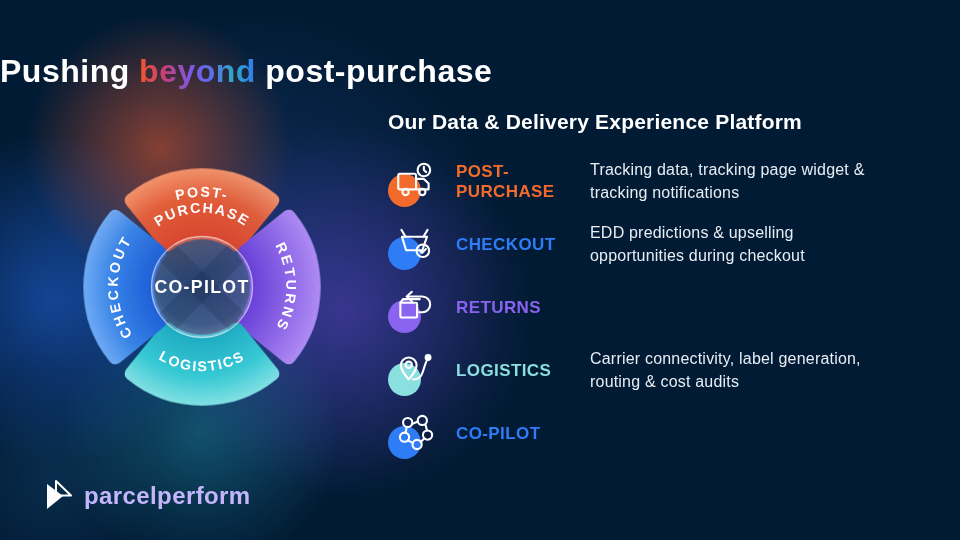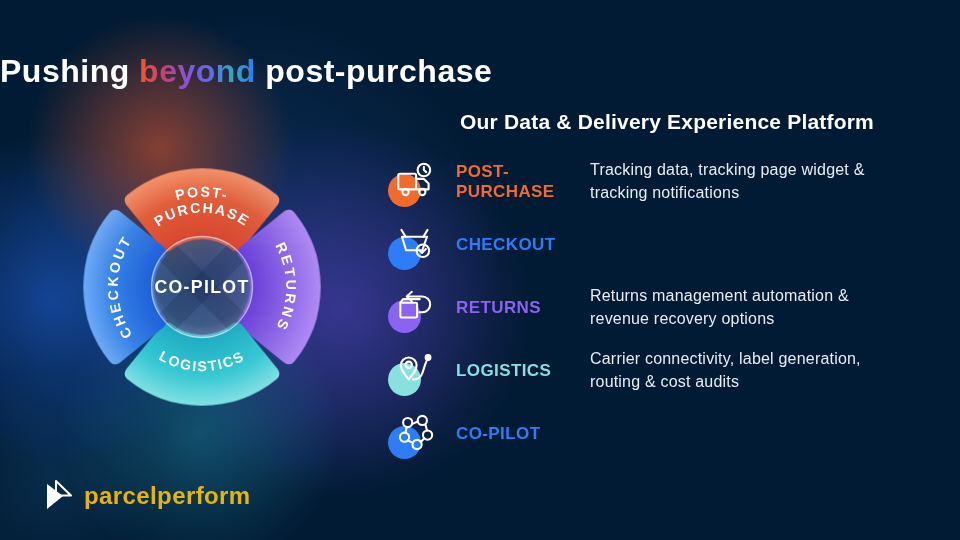--- a/index.html
+++ b/index.html
@@ -28,41 +28,41 @@
   .slide-title .hl{
     background:linear-gradient(90deg,#f2572d 0%,#c2407a 22%,#7d58e8 45%,#5a6fe6 62%,#2fa7c7 80%,#2f7bf0 100%);
     -webkit-background-clip:text;background-clip:text;
     color:transparent;-webkit-text-fill-color:transparent;
   }
   
   .platform{
     position:absolute;left:388px;top:110px;width:486px;
   }
   .platform-heading{
-    text-align:right;color:#ffffff;font-size:21px;font-weight:700;
+    text-align:left;color:#ffffff;font-size:21px;font-weight:700;
     letter-spacing:.2px;margin:0 0 16px 0;
   }
   .rows{display:flex;flex-direction:column;}
   .row{display:flex;align-items:center;height:63px;}
   .icon-wrap{position:relative;width:54px;height:54px;flex:0 0 54px;}
   .blob{position:absolute;left:0;bottom:2px;width:33px;height:33px;border-radius:50%;}
   .icon-wrap svg{position:absolute;left:4px;top:3px;}
   .row-label{
     width:116px;margin-left:14px;font-size:17px;font-weight:800;
     letter-spacing:.4px;line-height:1.15;word-break:keep-all;
   }
   .row-desc{
     flex:1;margin-left:18px;color:#e8edf4;font-size:16px;line-height:1.38;
     letter-spacing:.2px;max-width:282px;
   }
   
   .diagram{position:absolute;left:78px;top:163px;width:248px;height:248px;}
   
   .logo{position:absolute;left:44px;bottom:26px;display:flex;align-items:center;}
-  .logo-text{color:#eab308;font-size:24px;font-weight:600;letter-spacing:.4px;margin-left:10px;}
+  .logo-text{color:#c4b5fd;font-size:24px;font-weight:600;letter-spacing:.4px;margin-left:10px;}
   .icon-stroke{stroke:#ffffff;stroke-width:2;fill:none;stroke-linecap:round;stroke-linejoin:round;}
 </style>
 </head>
 <body>
 
 <div class="glow-layer"></div>
 
 <h1 class="slide-title"><span>Pushing </span><span class="hl">beyond</span><span> post-purchase</span></h1>
 
 <div class="diagram">
@@ -153,34 +153,34 @@
       <div class="icon-wrap">
         <div class="blob" style="background-color: rgb(46, 124, 246);"></div>
         <svg width="46" height="46" viewBox="0 0 44 44" class="icon-stroke">
           <path d="M9.5 15 L13.5 28 H29 L33.5 15 Z"></path>
           <path d="M13 15 L9 8.5 M30 15 L34 8.5"></path>
           <circle cx="29.5" cy="28.5" r="6"></circle>
             <path d="M26.8 28.5 l2 2 l3.6 -3.8"></path>
         </svg>
       </div>
       <div class="row-label" style="color: rgb(46, 124, 246);">CHECKOUT</div>
+      <div class="row-desc">EDD predictions &amp; upselling opportunities during checkout</div>
     </div>
 
     <div class="row">
       <div class="icon-wrap">
         <div class="blob" style="background-color: rgb(138, 99, 240);"></div>
         <svg width="46" height="46" viewBox="0 0 44 44" class="icon-stroke">
           <path d="M15 12 H29 A7.5 7.5 0 0 1 29 27 H26"></path>
           <path d="M19 7.5 L14 12 L19 16.5"></path>
           <rect x="8" y="18" width="16" height="14" rx="1"></rect>
           <path d="M8 18 l2.5 -3.5 h16"></path>
         </svg>
       </div>
       <div class="row-label" style="color: rgb(138, 99, 240);">RETURNS</div>
-      <div class="row-desc">Returns management automation &amp; revenue recovery options</div>
     </div>
 
     <div class="row">
       <div class="icon-wrap">
         <div class="blob" style="background-color: rgb(138, 223, 223);"></div>
         <svg width="46" height="46" viewBox="0 0 44 44" class="icon-stroke">
           <path d="M16 31 C 11.5 25.5 8.5 22 8.5 17.5 A 7.5 7.5 0 1 1 23.5 17.5 C 23.5 22 20.5 25.5 16 31 Z"></path>
           <circle cx="16" cy="17" r="3"></circle>
           <path d="M20 31 C 30 31.5 29 22 33 13.5"></path>
           <circle cx="34.5" cy="10" r="2.3" fill="#ffffff"></circle>

